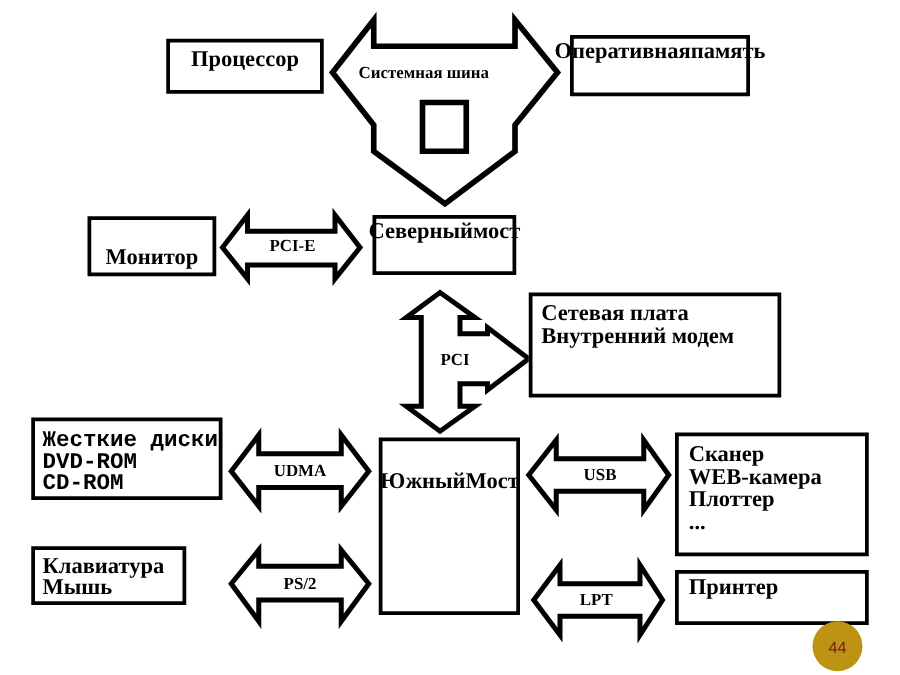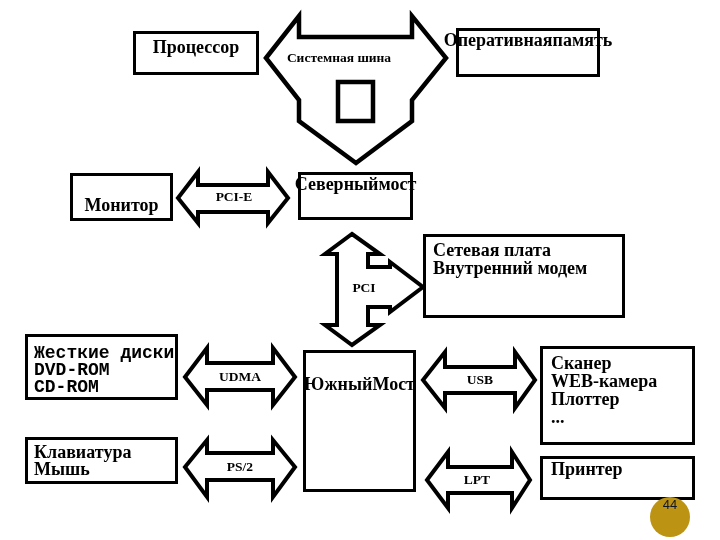--- a/index.html
+++ b/index.html
@@ -19,23 +19,23 @@
   .box.lh18 .ln { line-height:18px; }
   .hcenter { text-align:center; }
   .vcenter { display:flex; flex-direction:row; justify-content:center; }
   .bus-label {
     position:absolute; transform:translate(-50%,-50%);
     font-size:13.5px; white-space:nowrap;
   }
   #page-badge {
     position:absolute; left:650px; top:497px; width:40px; height:40px;
     border-radius:50%;
-    display:flex; justify-content:center;
+    display:flex; align-items:center; justify-content:center;
     font-family:"Liberation Sans","DejaVu Sans",sans-serif;
-    font-weight:normal; font-size:13px; color:#0f172a;
+    font-weight:normal; font-size:13px; color:#7f1d1d;
   }
 </style>
 </head>
 <body>
 
 <svg id="arrows" viewBox="0 0 720 540" xmlns="http://www.w3.org/2000/svg">
 
   <path d="M266,58 L299,16 L299,37 L412,37 L412,16 L446,58 L412,100 L412,121 L356,163 L299,121 L299,100 Z
            M338,82 L373,82 L373,121 L338,121 Z" fill="#ffffff" stroke="#000000" stroke-width="4.5" fill-rule="evenodd" stroke-linejoin="miter"></path>
 
@@ -94,21 +94,21 @@
   <div class="ln">Мост</div>
 </div>
 
 <div class="box lh18" style="left:540px; top:346px; width:155px; height:99px; padding:5px 0 0 8px;">
   <div class="ln">Сканер</div>
   <div class="ln">WEB-камера</div>
   <div class="ln">Плоттер</div>
   <div class="ln">...</div>
 </div>
 
-<div class="box" style="left:25px; top:437px; width:153px; height:47px; padding:4px 0 14px 6px;">
+<div class="box" style="left:25px; top:437px; width:124px; height:47px; padding:4px 0 14px 6px;">
   <div class="ln">Клавиатура</div>
   <div class="ln">Мышь</div>
 </div>
 
 <div class="box" style="left:540px; top:456px; width:155px; height:44px; padding:2px 0 0 8px;">
   <div class="ln">Принтер</div>
 </div>
 
 <div id="page-badge" style="background: rgb(189, 147, 19);">
   <span>44</span>

